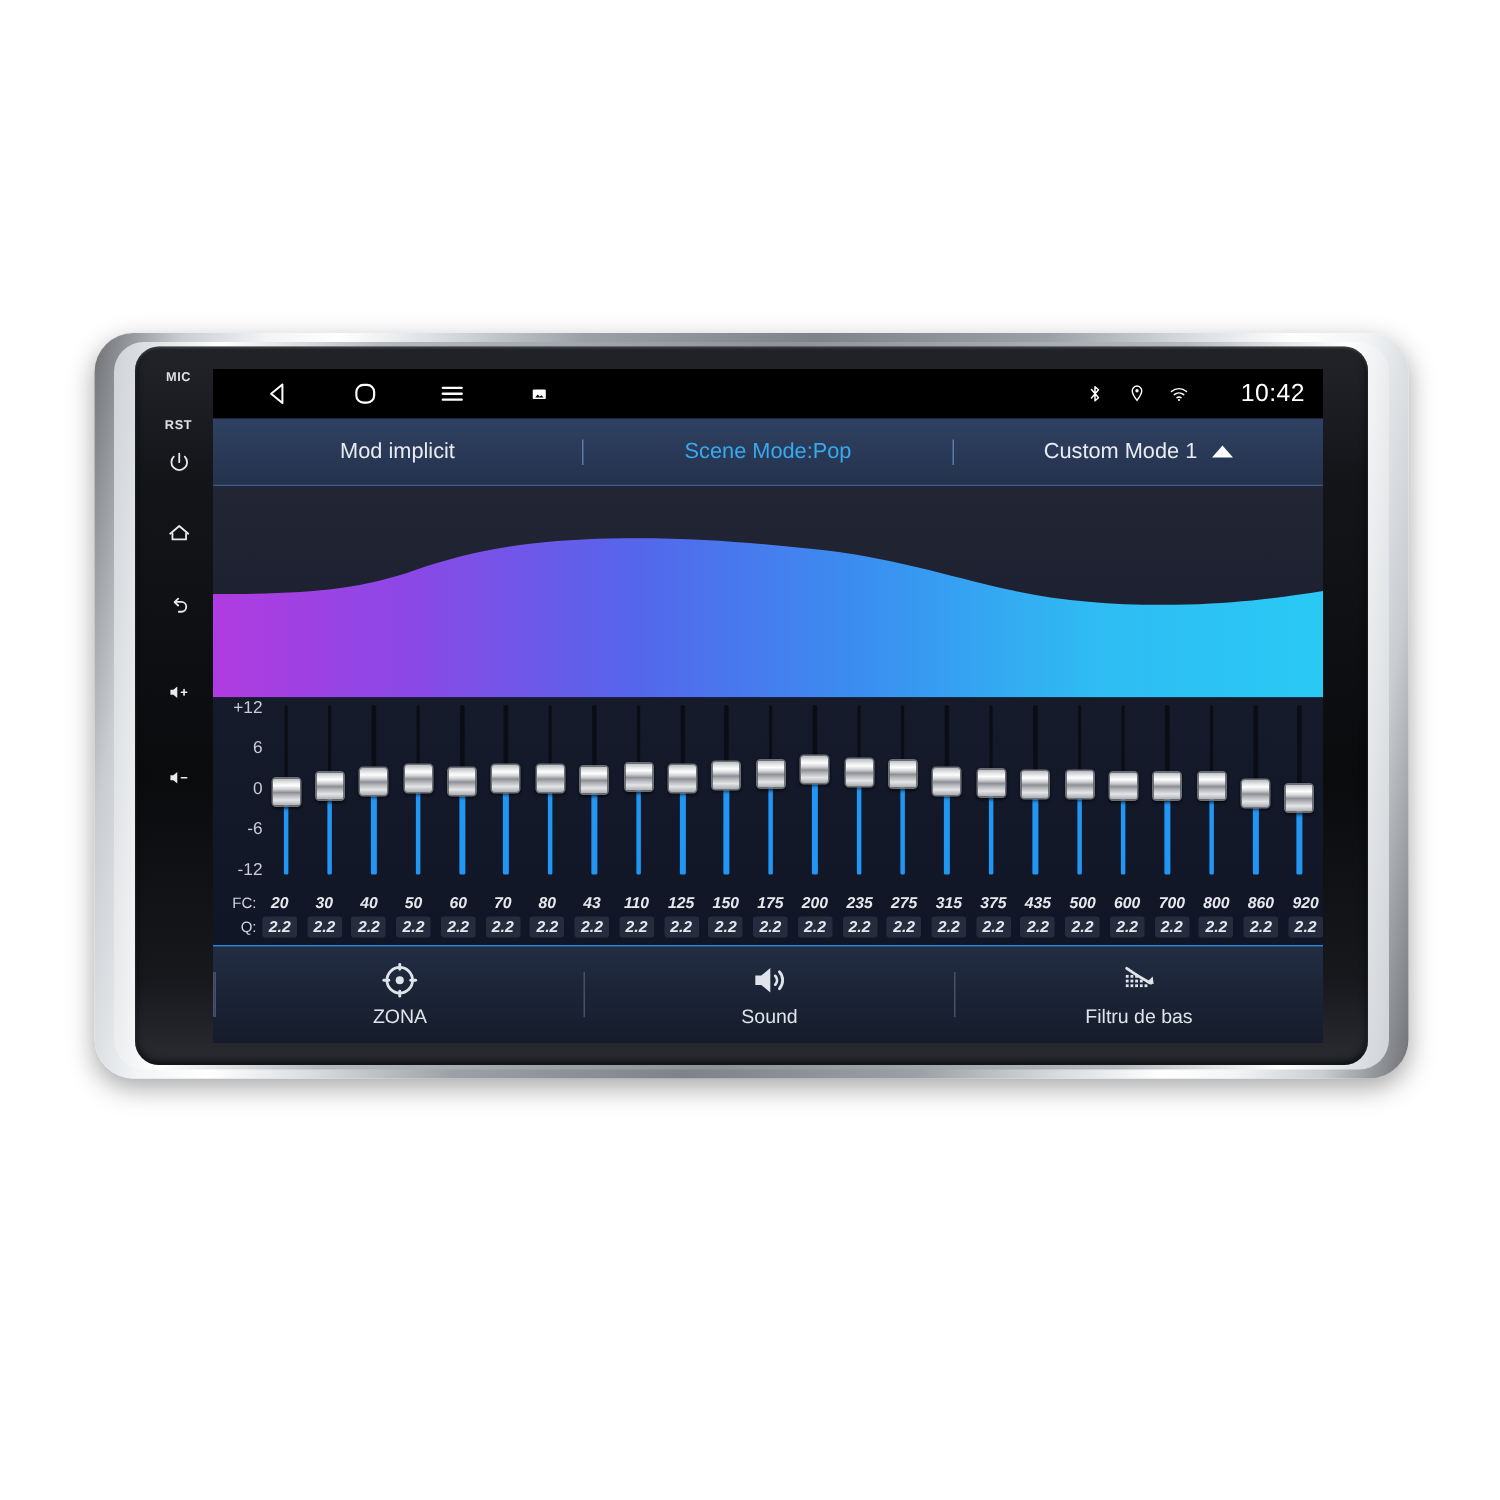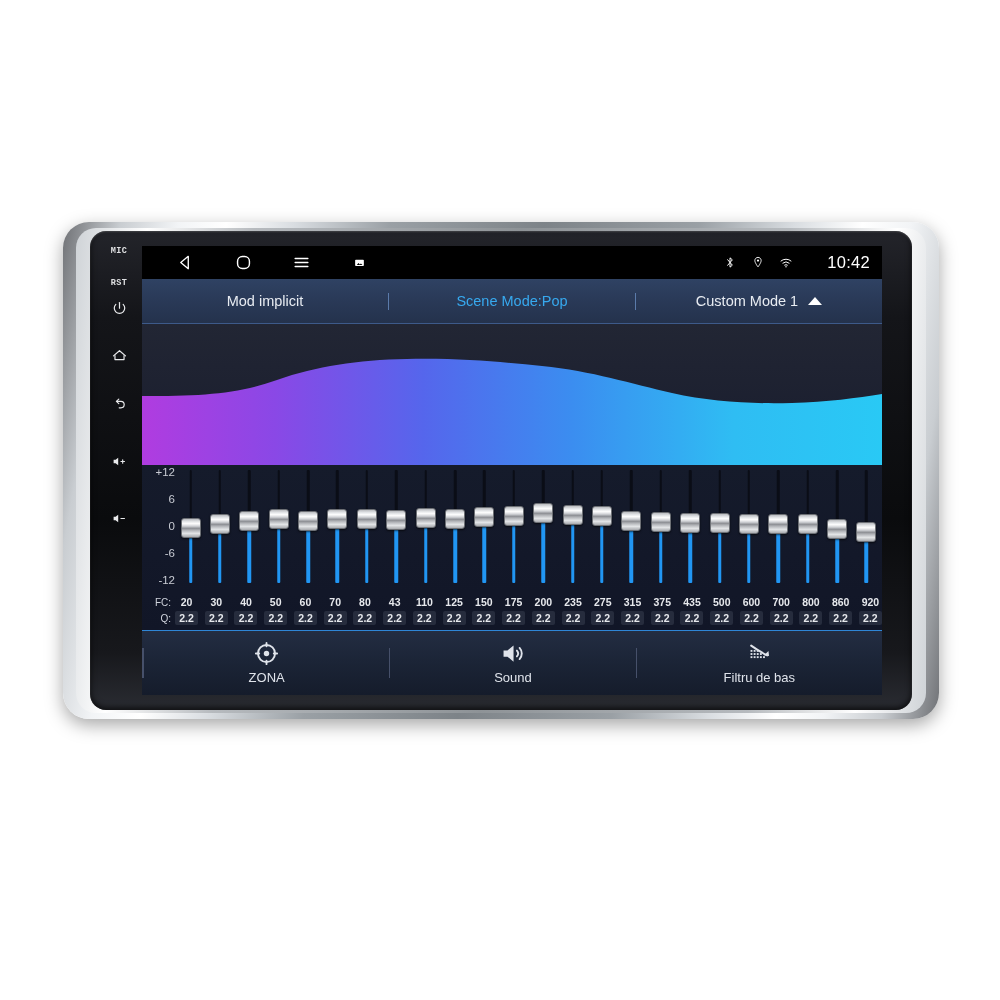--- a/index.html
+++ b/index.html
@@ -41,21 +41,20 @@
     box-shadow: inset 0 1px 2px rgba(255,255,255,.18), inset 0 -2px 6px rgba(0,0,0,.8);
   }
 
   
   .keystrip {
     position: absolute;
     left: 36px; top: 22px;
     width: 40px; bottom: 41px;
     display: flex; flex-direction: column;
     align-items: center;
-    font-family: Liberation Mono, monospace;
   }
   .hwkey { color: #e9eaec; display:flex; align-items:center; justify-content:center; }
   .hwtxt { font-size: 8.5px; font-weight: 700; letter-spacing: .4px; color:#dfe0e2; }
   .hwsvg { width: 17px; height: 17px; fill: none; stroke: #e9eaec; stroke-width: 1.7;
            stroke-linecap: round; stroke-linejoin: round; display:block; }
 
   
   #screen {
     position: absolute;
     left: 79px; top: 24px;
@@ -137,21 +136,21 @@
     box-shadow: 0 1px 2px rgba(0,0,0,.6);
   }
 
   
   .fcq {
     position:absolute; left: 0; right: 0; bottom: 4px;
     font-size: 10.5px; color: #e6e8ec;
   }
   .fcrow, .qrow { display:flex; align-items:center; height: 16px; }
   .rowlabel { width: 33px; text-align:right; padding-right: 4px; font-size: 10px; color:#cfd3dc; flex:none; }
-  .rowcells { flex:1; display:flex; justify-content: space-between; }
+  .rowcells { flex:1; display:flex; justify-content: space-between; font-style: italic; }
   .fccell { width: 23px; text-align:center; font-weight: 700; }
   .qcell {
     width: 23px; text-align:center; font-weight: 700;
     background:#262c3d; border-radius: 2px; padding: 1px 0;
   }
 
   
   .tabbar {
     height: 65px;
     background: linear-gradient(180deg,#232d42 0%, #1b2436 50%, #151c2b 100%);

